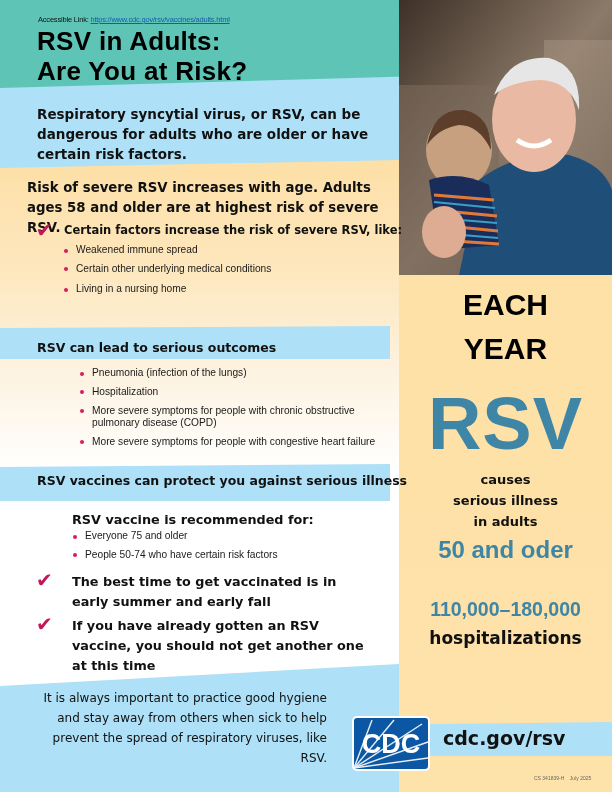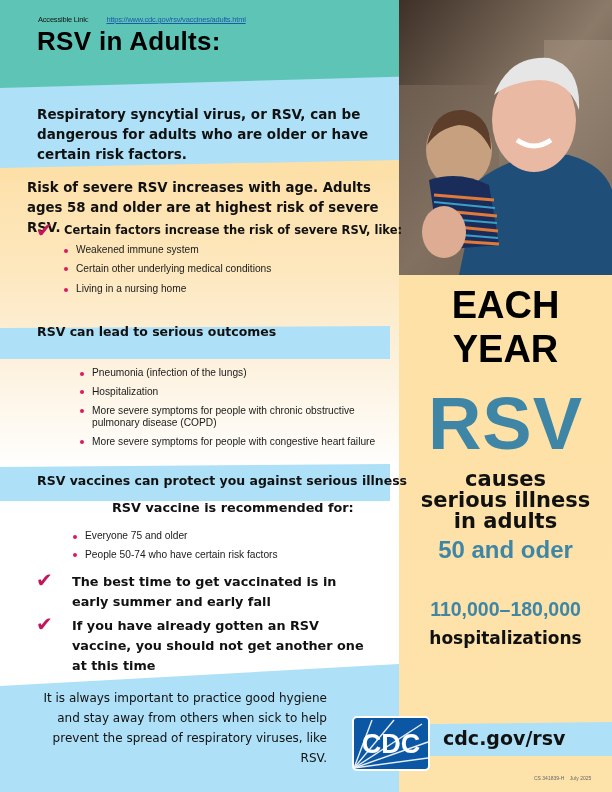--- a/index.html
+++ b/index.html
@@ -27,21 +27,21 @@
   
   #right-col { left:399px; top:0; width:213px; height:792px;
     background:linear-gradient(to bottom, #fde0a4 0%, #fde2aa 100%); }
   #photo { left:399px; top:0; width:213px; height:275px; overflow:hidden;
     background:linear-gradient(135deg, #6a5a4a 0%, #8a7766 30%, #b6a592 55%, #5a4a3c 100%); }
   #cdc-band { left:340px; top:722px; width:272px; height:34px; background:#aee0f7;
     clip-path:polygon(0 3px, 100% 0, 100% 100%, 0 100%); }
 
   
   .access { left:38px; top:15px; font-family:"Liberation Sans", sans-serif; font-size:7.5px; letter-spacing:-0.2px; color:#111; }
-  .access a { color:#1a5aa8; text-decoration:underline;margin-left:16px; }
+  .access a { color:#1a5aa8; text-decoration:underline; }
   .title { left:37px; top:26px; font-family:"Liberation Sans", sans-serif; font-weight:bold; font-size:26px; line-height:30px; color:#000; letter-spacing:0.3px; }
   .intro { left:37px; top:104px; width:340px; font-family:"DejaVu Sans", sans-serif; font-weight:bold; font-size:13.5px; line-height:20px; color:#111; }
   .risk-lead { left:27px; top:178px; width:370px; font-weight:bold; font-size:13.3px; line-height:20px; }
   .check-head { left:64px; top:223px; font-weight:bold; font-size:11.5px; }
   .check { color:#c2185b; font-size:20px; line-height:20px; font-weight:bold; }
   ul.bullets { list-style:none; }
   ul.bullets li { position:relative; padding-left:12px; font-size:10.2px; line-height:12.5px; margin-bottom:6.3px; font-family:"Liberation Sans", sans-serif; color:#1a1a1a; }
   ul.bullets li::before { content:""; position:absolute; left:0; top:4.5px; width:4px; height:4px; border-radius:50%; background:#d81b60; }
   .band-label { font-weight:bold; font-size:12.5px; color:#111; }
 
@@ -90,61 +90,62 @@
     <ellipse cx="45" cy="232" rx="22" ry="26" fill="#deab93"></ellipse>
   </svg>
 </div>
 
 <div class="abs access">
   <span>Accessible Link:</span>
   <a>https://www.cdc.gov/rsv/vaccines/adults.html</a>
 </div>
 <div class="abs title">
   <div>RSV in Adults:</div>
+  <div>Are You at Risk?</div>
 </div>
 
 <div class="abs intro">Respiratory syncytial virus, or RSV, can be dangerous for adults who are older or have certain risk factors.</div>
 
 <div class="abs risk-lead">Risk of severe RSV increases with age. Adults ages 58 and older are at highest risk of severe RSV.</div>
 <div class="abs" style="left:36px; top:220px;"><span class="check">✔</span></div>
 <div class="abs check-head">Certain factors increase the risk of severe RSV, like:</div>
 <ul class="abs bullets" style="left:64px; top:244px; width:320px;">
-  <li>Weakened immune system</li>
+  <li>Weakened immune spread</li>
   <li>Certain other underlying medical conditions</li>
   <li style="margin-top:8px;">Living in a nursing home</li>
 </ul>
 
-<div class="abs band-label" style="left:37px; top:324px;">RSV can lead to serious outcomes</div>
+<div class="abs band-label" style="left:37px; top:340px;">RSV can lead to serious outcomes</div>
 <ul class="abs bullets" style="left:80px; top:367px; width:325px;">
   <li>Pneumonia (infection of the lungs)</li>
   <li>Hospitalization</li>
   <li>More severe symptoms for people with chronic obstructive pulmonary disease (COPD)</li>
   <li>More severe symptoms for people with congestive heart failure</li>
 </ul>
 
 <div class="abs band-label" style="left:37px; top:473px;">RSV vaccines can protect you against serious illness</div>
-<div class="abs" style="left:72px; top:500px; font-weight:bold; font-size:12.8px;margin-left:40px;">RSV vaccine is recommended for:</div>
+<div class="abs" style="left:72px; top:512px; font-weight:bold; font-size:12.8px;">RSV vaccine is recommended for:</div>
 <ul class="abs bullets" style="left:73px; top:530px; width:300px;">
   <li>Everyone 75 and older</li>
   <li>People 50-74 who have certain risk factors</li>
 </ul>
 
 <div class="abs" style="left:36px; top:570px;"><span class="check">✔</span></div>
 <div class="abs" style="left:72px; top:572px; width:300px; font-weight:bold; font-size:12.8px; line-height:20px;">The best time to get vaccinated is in early summer and early fall</div>
 <div class="abs" style="left:36px; top:614px;"><span class="check">✔</span></div>
 <div class="abs" style="left:72px; top:616px; width:310px; font-weight:bold; font-size:12.8px; line-height:20px;">If you have already gotten an RSV vaccine, you should not get another one at this time</div>
 
 <div class="abs" style="left:37px; top:688px; width:290px; font-weight:normal; font-size:12px; line-height:20px;text-align:right;">It is always important to practice good hygiene and stay away from others when sick to help prevent the spread of respiratory viruses, like RSV.</div>
 
-<div class="rc" style="top:283px; font-size:38px; line-height:44px; color:#000; font-family:'Liberation Sans', sans-serif;">
+<div class="rc" style="top:283px; font-size:30px; line-height:44px; color:#000; font-family:'Liberation Sans', sans-serif;">
   <div>EACH</div>
   <div>YEAR</div>
 </div>
 <div class="rc" style="top:384px; font-size:74px; line-height:80px; color:#3f86a6; font-family:'Liberation Sans', sans-serif; letter-spacing:1px;">RSV</div>
-<div class="rc" style="top:469px; font-size:21px; line-height:21px; color:#111;">
+<div class="rc" style="top:469px; font-size:13px; line-height:21px; color:#111;">
   <div>causes</div>
   <div>serious illness</div>
   <div>in adults</div>
 </div>
 <div class="rc" style="top:537px; font-size:24px; line-height:26px; color:#3f86a6; font-family:'Liberation Sans', sans-serif;">50 and oder</div>
 <div class="rc" style="top:597px; font-size:19.5px; line-height:24px; color:#3f86a6; font-family:'Liberation Sans', sans-serif;">110,000–180,000</div>
 <div class="rc" style="top:627px; font-size:17px; line-height:22px; color:#111;">hospitalizations</div>
 
 <div class="abs" id="cdc-band"></div>
 <div class="abs" style="left:352px; top:716px; width:78px; height:55px;">

